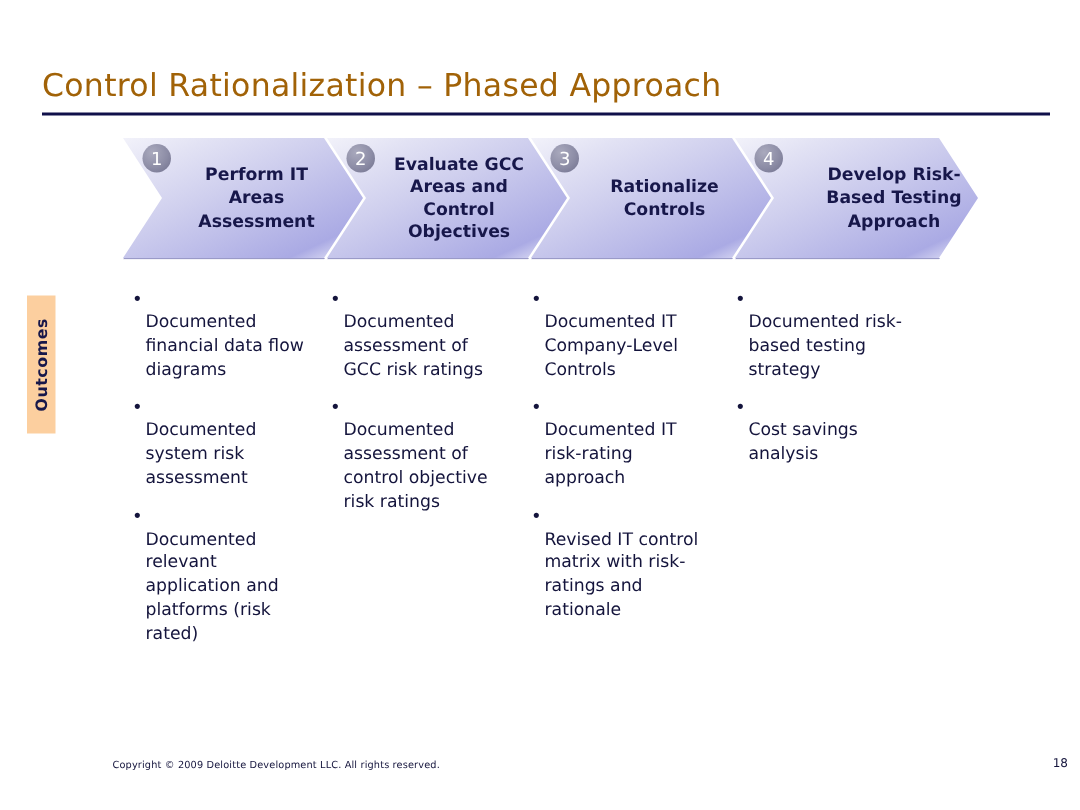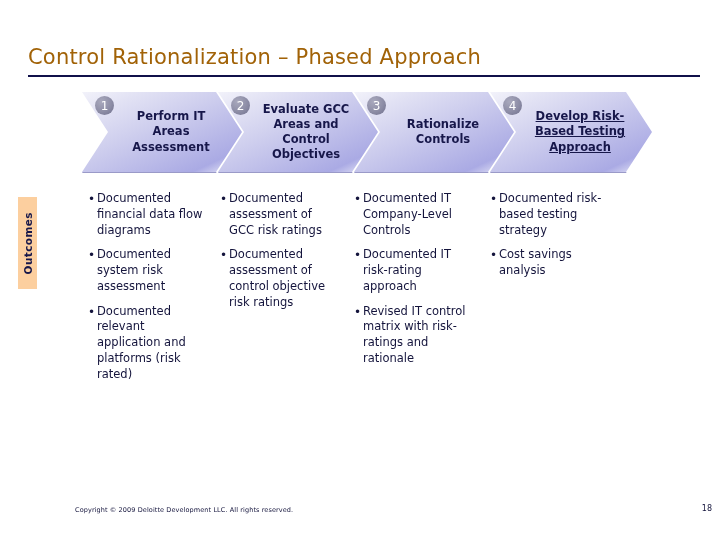--- a/index.html
+++ b/index.html
@@ -149,20 +149,21 @@
   }
   .out-bullet {
     flex: 0 0 auto;
     width: 9px;
     font-size: 12px;
     line-height: 1.37;
     color: #14143c;
   }
   .out-text {
     flex: 1 1 auto;
+    margin-top: 16px;
   }
 
   
   #footer-copyright {
     position: absolute;
     left: 28px;
     top: 506px;
     font-size: 6.5px;
     color: #14143c;
     white-space: nowrap;
@@ -191,21 +192,21 @@
     <div class="chevron" style="left: 136px; width: 160px;"></div>
     <div class="chevron-edge" style="left: 136px; width: 160px;"></div>
     <div class="chev-label" style="left: 168px; width: 112px;">Evaluate GCC Areas and Control Objectives</div>
     <div class="chev-num" style="left: 149px; top: 4px;">2</div>
     <div class="chevron" style="left: 272px; width: 160px;"></div>
     <div class="chevron-edge" style="left: 272px; width: 160px;"></div>
     <div class="chev-label" style="left: 306px; width: 110px;">Rationalize Controls</div>
     <div class="chev-num" style="left: 285px; top: 4px;">3</div>
     <div class="chevron" style="left: 408px; width: 162px;"></div>
     <div class="chevron-edge" style="left: 408px; width: 162px;"></div>
-    <div class="chev-label" style="left: 442px; width: 112px; text-decoration: underline;">Develop Risk-Based Testing Approach</div>
+    <div class="chev-label" style="left: 458px; width: 112px;">Develop Risk-Based Testing Approach</div>
     <div class="chev-num" style="left: 421px; top: 4px;">4</div>
   </div>
 
 <div id="outcomes-bar"></div>
 <div id="outcomes-label">
   <span>Outcomes</span>
 </div>
 
 <div id="outcome-cols">
     <div class="out-col" style="left: 0px; width: 118px;">

